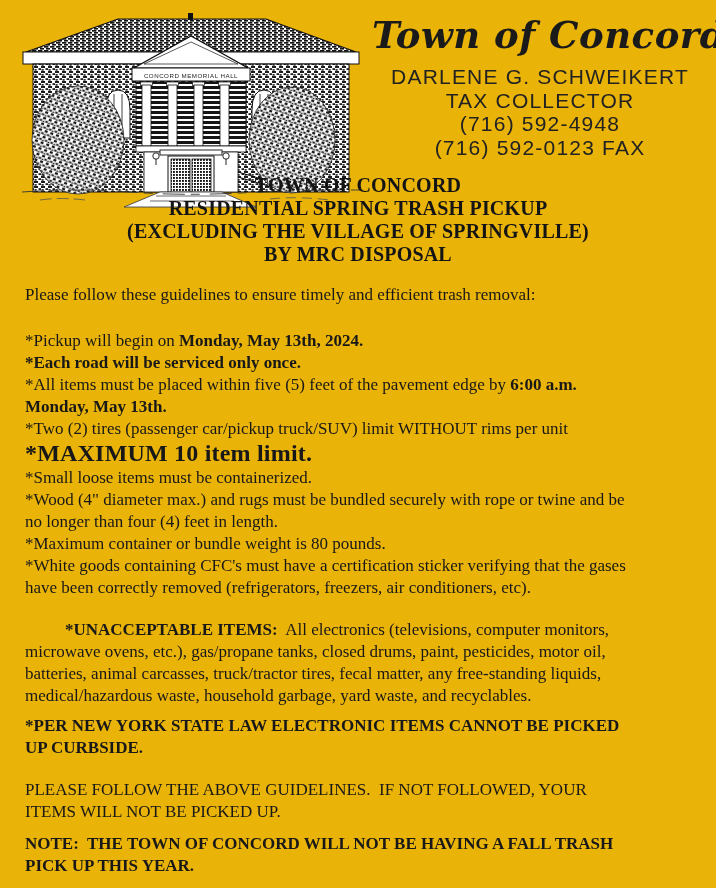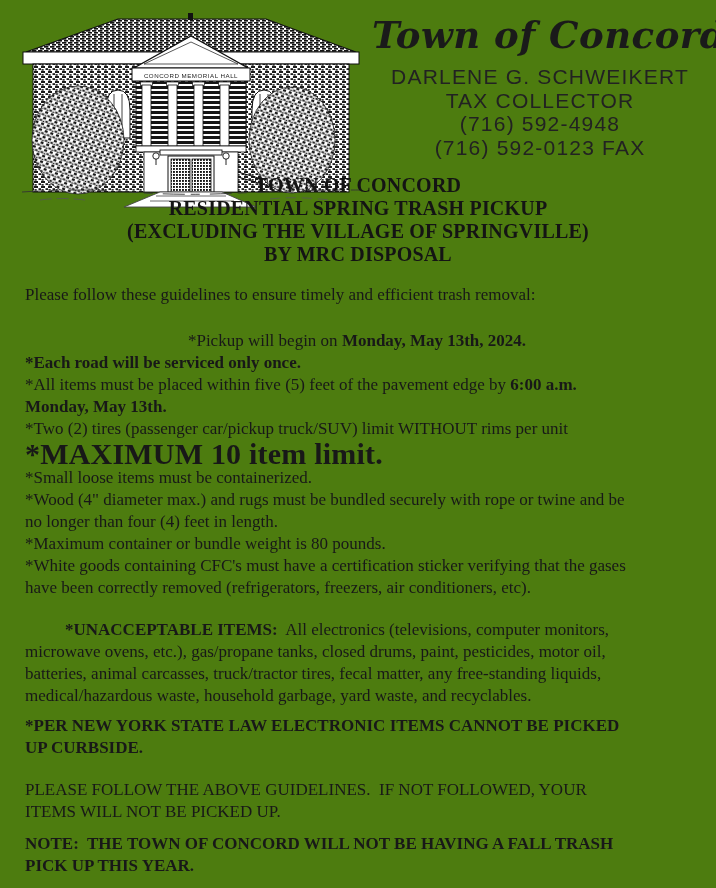--- a/index.html
+++ b/index.html
@@ -1,19 +1,19 @@
 <!DOCTYPE html>
 <html><head>
 <meta charset="utf-8">
 <style>
   html,body{margin:0;padding:0;background:#e8e8e8;}
   .page{
     position:relative;
     width:716px;height:888px;
-    background:#4d7c0f;
+    background:#eab308;
     color:#161616;
     font-family:"Liberation Serif", serif;
     overflow:hidden;
     margin:0 auto;
   }
   
   .letterhead{position:absolute;top:0;left:0;width:100%;height:270px;}
   .building{position:absolute;left:20px;top:6px;width:342px;height:202px;}
   .masthead{position:absolute;left:372px;top:14px;width:336px;text-align:center;}
   .org-name{
@@ -37,21 +37,21 @@
     letter-spacing:0.2px;color:#141414;
   }
   .title-block div{margin:0;}
   
   .doc-body{
     position:absolute;top:284px;left:25px;right:27px;
     font-size:17px;line-height:22px;color:#181818;
   }
   .line{margin:0;white-space:pre-wrap;}
   .line .b{font-weight:bold;}
-  .line.large{font-size:30px;line-height:27px;letter-spacing:0.2px;}
+  .line.large{font-size:24px;line-height:27px;letter-spacing:0.2px;}
 </style>
 </head>
 <body>
 
 <div class="page">
 
   <div class="letterhead">
 
     <svg class="building" viewBox="0 0 342 202" xmlns="http://www.w3.org/2000/svg">
       <defs>
@@ -169,21 +169,21 @@
 
   <div class="title-block">
     <div>TOWN OF CONCORD</div>
     <div>RESIDENTIAL SPRING TRASH PICKUP</div>
     <div>(EXCLUDING THE VILLAGE OF SPRINGVILLE)</div>
     <div>BY MRC DISPOSAL</div>
   </div>
 
   <div class="doc-body">
       <p class="line"><span>Please follow these guidelines to ensure timely and efficient trash removal:</span></p>
-      <p class="line" style="margin-top: 24px; text-align: center;"><span>*Pickup will begin on </span><span class="b">Monday, May 13th, 2024.</span></p>
+      <p class="line" style="margin-top: 24px;"><span>*Pickup will begin on </span><span class="b">Monday, May 13th, 2024.</span></p>
       <p class="line"><span class="b">*Each road will be serviced only once.</span></p>
       <p class="line"><span>*All items must be placed within five (5) feet of the pavement edge by </span><span class="b">6:00 a.m.</span></p>
       <p class="line"><span class="b">Monday, May 13th.</span></p>
       <p class="line"><span>*Two (2) tires (passenger car/pickup truck/SUV) limit WITHOUT rims per unit</span></p>
       <p class="line large"><span class="b">*MAXIMUM 10 item limit.</span></p>
       <p class="line"><span>*Small loose items must be containerized.</span></p>
       <p class="line"><span>*Wood (4" diameter max.) and rugs must be bundled securely with rope or twine and be</span></p>
       <p class="line"><span>no longer than four (4) feet in length.</span></p>
       <p class="line"><span>*Maximum container or bundle weight is 80 pounds.</span></p>
       <p class="line"><span>*White goods containing CFC's must have a certification sticker verifying that the gases</span></p>

